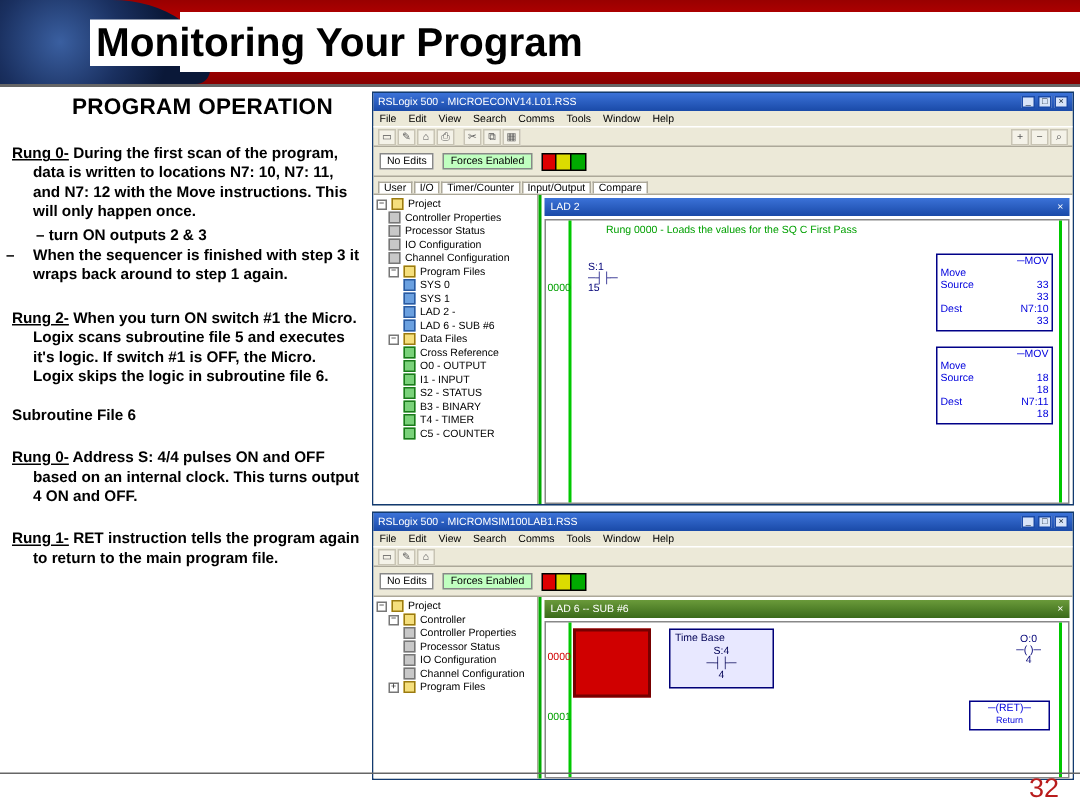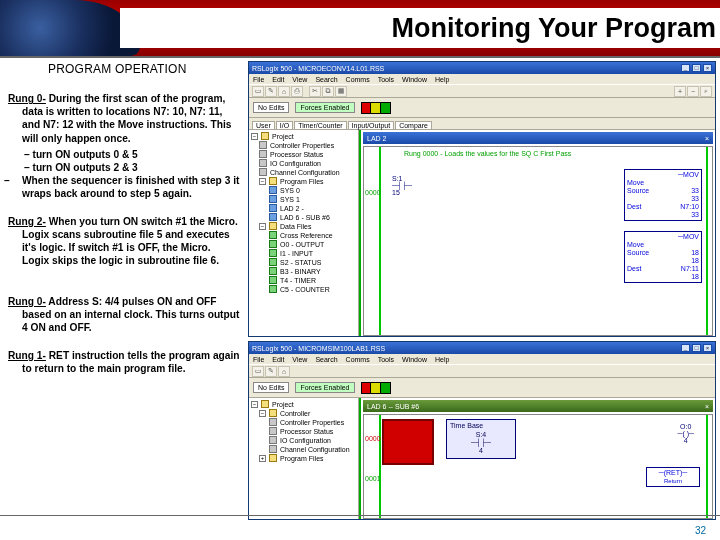--- a/index.html
+++ b/index.html
@@ -11,21 +11,21 @@
     position: relative;
     overflow: hidden;
   }
   .header {
     height: 58px;
     background: linear-gradient(to bottom, #990000 0%, #cc0000 40%, #880000 100%);
     border-bottom: 2px solid #666;
     position: relative;
     display: flex;
     align-items: center;
-    justify-content: flex-end;
+    justify-content: flex-start;
   }
   .header::before {
     content: "";
     position: absolute;
     left: 0; top: 0; bottom: 0;
     width: 140px;
     background: radial-gradient(circle at 40px 28px, #3a5fa0 0%, #1a3060 40%, #0a1838 70%);
     border-top-right-radius: 70px 50px;
     border-bottom-right-radius: 10px;
   }
@@ -51,22 +51,22 @@
     height: 462px;
   }
   .left-col {
     width: 248px;
     padding: 4px 8px 4px 8px;
     font-size: 10.2px;
     line-height: 1.28;
     color: #000;
   }
   .section-heading {
-    font-size: 12px;
-    font-weight: normal;
+    font-size: 15px;
+    font-weight: bold;
     margin-bottom: 5px;
     letter-spacing: 0.2px;
     padding-left: 40px;
   }
   .rung-para {
     margin-bottom: 3px;
     font-weight: bold;
   }
   .rung-label { text-decoration: underline; }
   .rung-body { padding-left: 14px; text-indent: -14px; margin-top: 15px; }
@@ -207,21 +207,21 @@
   }
   .timer-box{
     position:absolute;border:1px solid #007;background:#e8e8ff;
     font-size:7px;color:#005;padding:2px 3px;line-height:1.2;
   }
   .red-block{
     position:absolute;background:#d00000;border:2px solid #700;
   }
   .small-text{position:absolute;font-size:7px;color:#007;}
   .page-num{
-    position:absolute;right:14px;bottom:4px;font-size:10px;color:#0369a1;
+    position:absolute;right:14px;bottom:4px;font-size:18px;color:#b91c1c;
   }
   .footer-line{
     position:absolute;left:0;right:0;bottom:24px;height:1px;background:#666;
   }
 </style>
 </head>
 <body>
 
 <div class="header">
   <div class="header-title">Monitoring Your Program</div>
@@ -229,31 +229,31 @@
 
 <div class="content">
   <div class="left-col">
     <div class="section-heading">PROGRAM OPERATION</div>
 
     <div class="rung-para rung-body">
       <span class="rung-label">Rung 0-</span><span> During the first scan of the program, data is written to locations N7: 10, N7: 11, and N7: 12 with the Move instructions. This will only happen once.</span>
     </div>
 
     <ul class="sub-ul">
-      <li>turn ON outputs 0 &amp; 5</li>
       <li>turn ON outputs 2 &amp; 3</li>
     </ul>
-    <div class="dash-para">When the sequencer is finished with step 3 it wraps back around to step 5 again.</div>
+    <div class="dash-para">When the sequencer is finished with step 3 it wraps back around to step 1 again.</div>
 
     <div class="rung-para rung-body">
       <span class="rung-label">Rung 2-</span><span> When you turn ON switch #1 the Micro. Logix scans subroutine file 5 and executes it's logic. If switch #1 is OFF, the Micro. Logix skips the logic in subroutine file 6.</span>
     </div>
 
     <div class="gap"></div>
 
+    <div class="rung-para">Subroutine File 6</div>
     <div class="rung-para rung-body">
       <span class="rung-label">Rung 0-</span><span> Address S: 4/4 pulses ON and OFF based on an internal clock. This turns output 4 ON and OFF.</span>
     </div>
     <div class="rung-para rung-body">
       <span class="rung-label">Rung 1-</span><span> RET instruction tells the program again to return to the main program file.</span>
     </div>
   </div>
 
   <div class="right-col">
 

